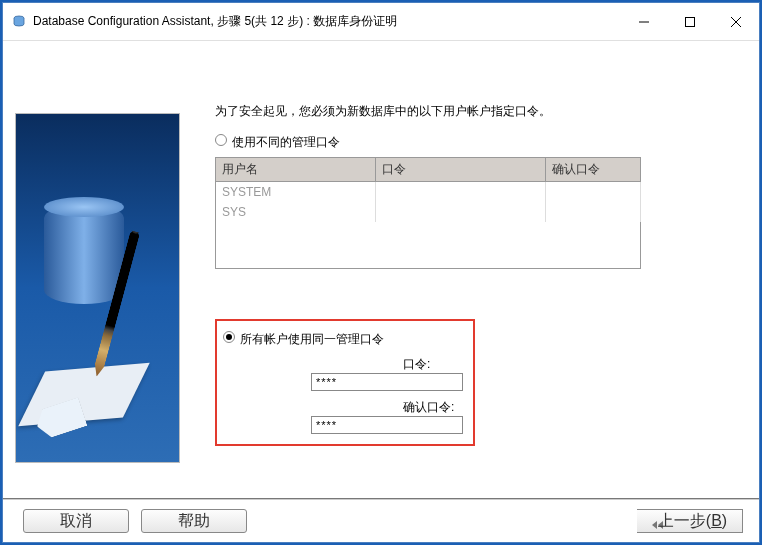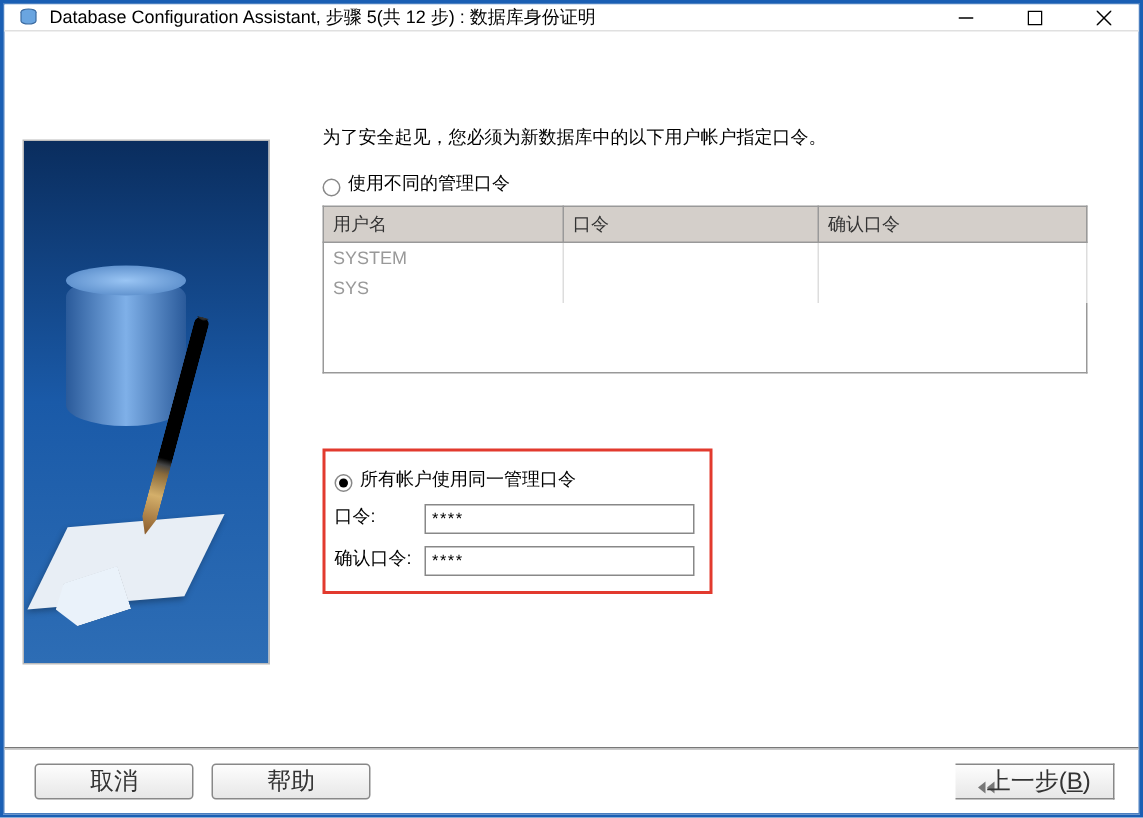--- a/index.html
+++ b/index.html
@@ -14,21 +14,21 @@
     .window {
       width: 758px;
       height: 541px;
       background: #fff;
       border: 1px solid #4a7fc0;
       margin: 2px;
       display: flex;
       flex-direction: column;
     }
     .titlebar {
-      height: 18px;
+      height: 38px;
       background: #fff;
       border-bottom: 1px solid #e0e0e0;
       display: flex;
       align-items: center;
       padding: 0 0 0 8px;
     }
     .titlebar-icon {
       width: 16px; height: 16px;
       margin-right: 6px;
       display: inline-flex;
@@ -112,38 +112,38 @@
       flex: 1;
       padding-top: 50px;
       padding-right: 12px;
     }
     .instruction {
       margin-bottom: 14px;
       color: #000;
     }
     .radio-row {
       display: flex;
-      align-items: flex-end;
+      align-items: flex-start;
       margin: 4px 0 6px 0;
       gap: 5px;
       font-family: Liberation Serif, serif;
     }
     .radio {
       width: 12px; height: 12px;
       border: 1px solid #888;
       border-radius: 50%;
       display: inline-flex;
       align-items: center; justify-content: center;
     }
     .radio.checked::after {
       content:''; width:6px; height:6px; border-radius:50%;
       background:#000;
     }
     .user-table {
-      width: 510px;
+      width: 426px;
       border: 1px solid #999;
       border-collapse: collapse;
       background: #fff;
       margin-bottom: 10px;
     }
     .user-table th {
       background: #d4cfca;
       border: 1px solid #999;
       text-align: left;
       padding: 3px 6px;
@@ -159,22 +159,23 @@
     .user-table tr.blank td { height: 46px; border-right:none; }
 
     .highlight-box {
       border: 2px solid #e23a2e;
       padding: 6px 10px 10px 6px;
       width: 260px;
       margin-top: 50px;
     }
     .pw-row {
       display: flex;
-      align-items: flex-start;
+      align-items: flex-end;
       margin-top: 8px;
+      flex-direction: column;
     }
     .pw-label { width: 60px; }
     .pw-input {
       flex: 1;
       border: 1px solid #888;
       background: #fff;
       height: 20px;
       padding: 2px 4px;
       font-family: Arial;
       font-size: 11px;

